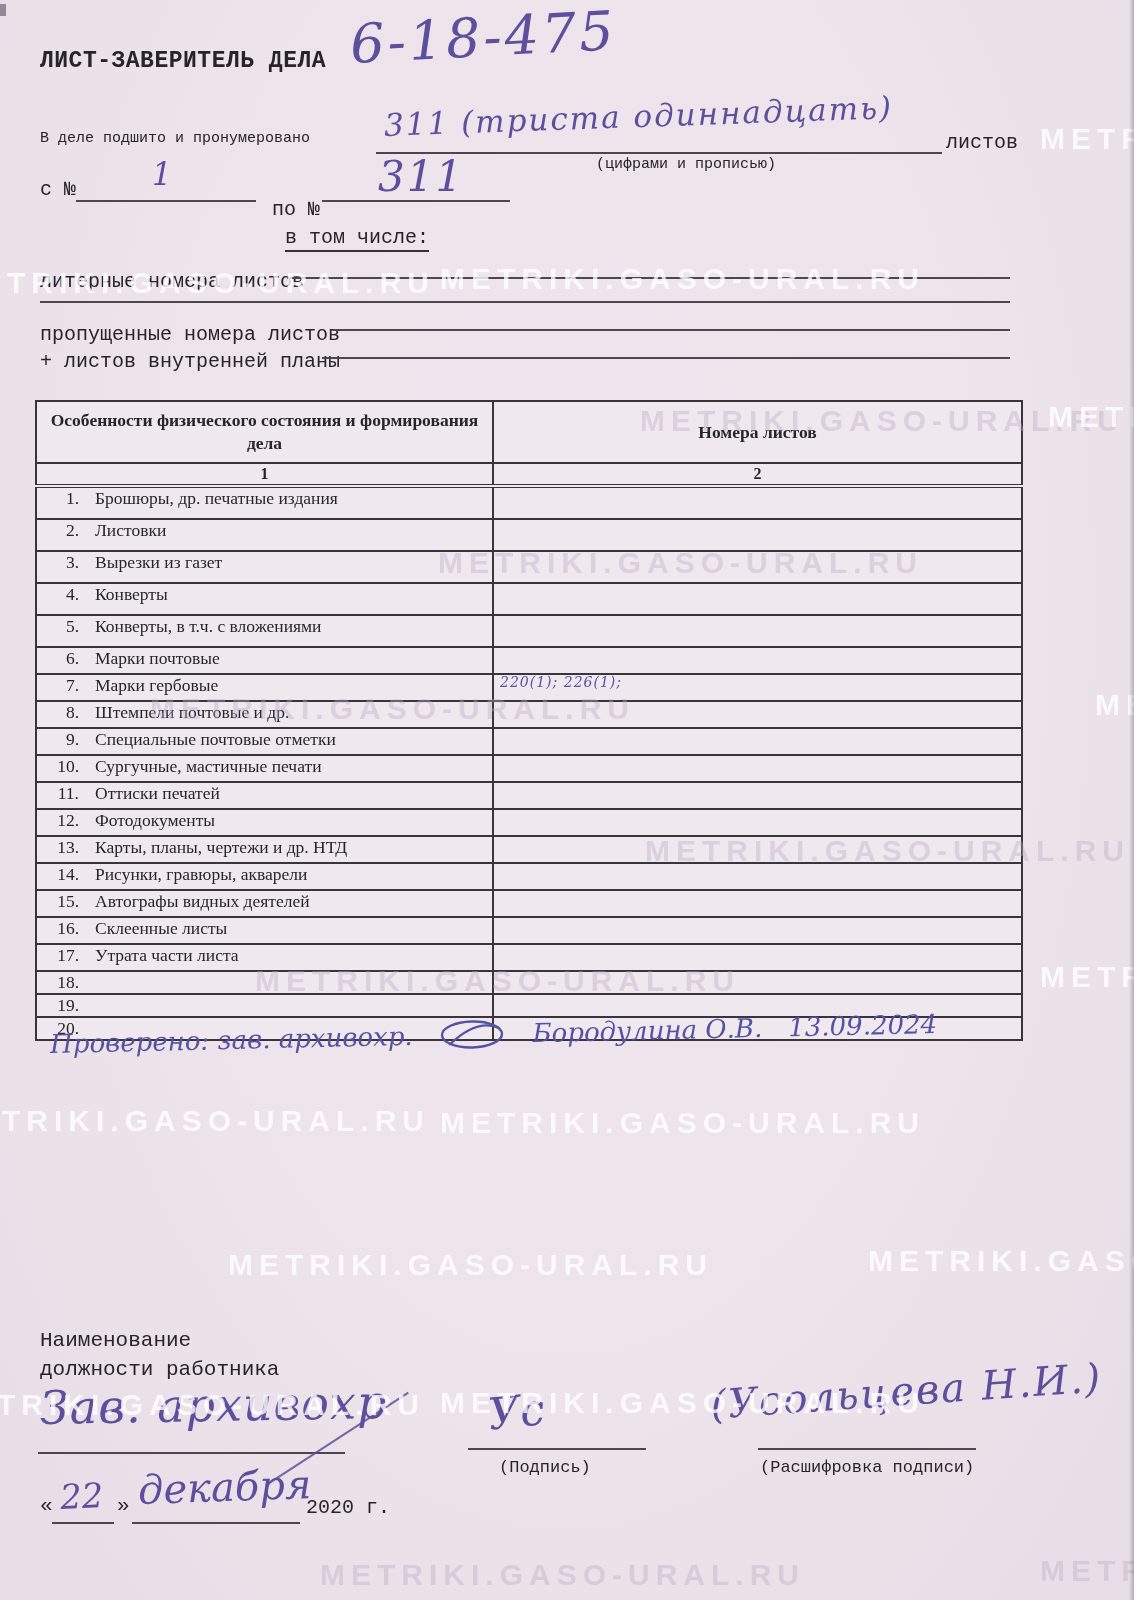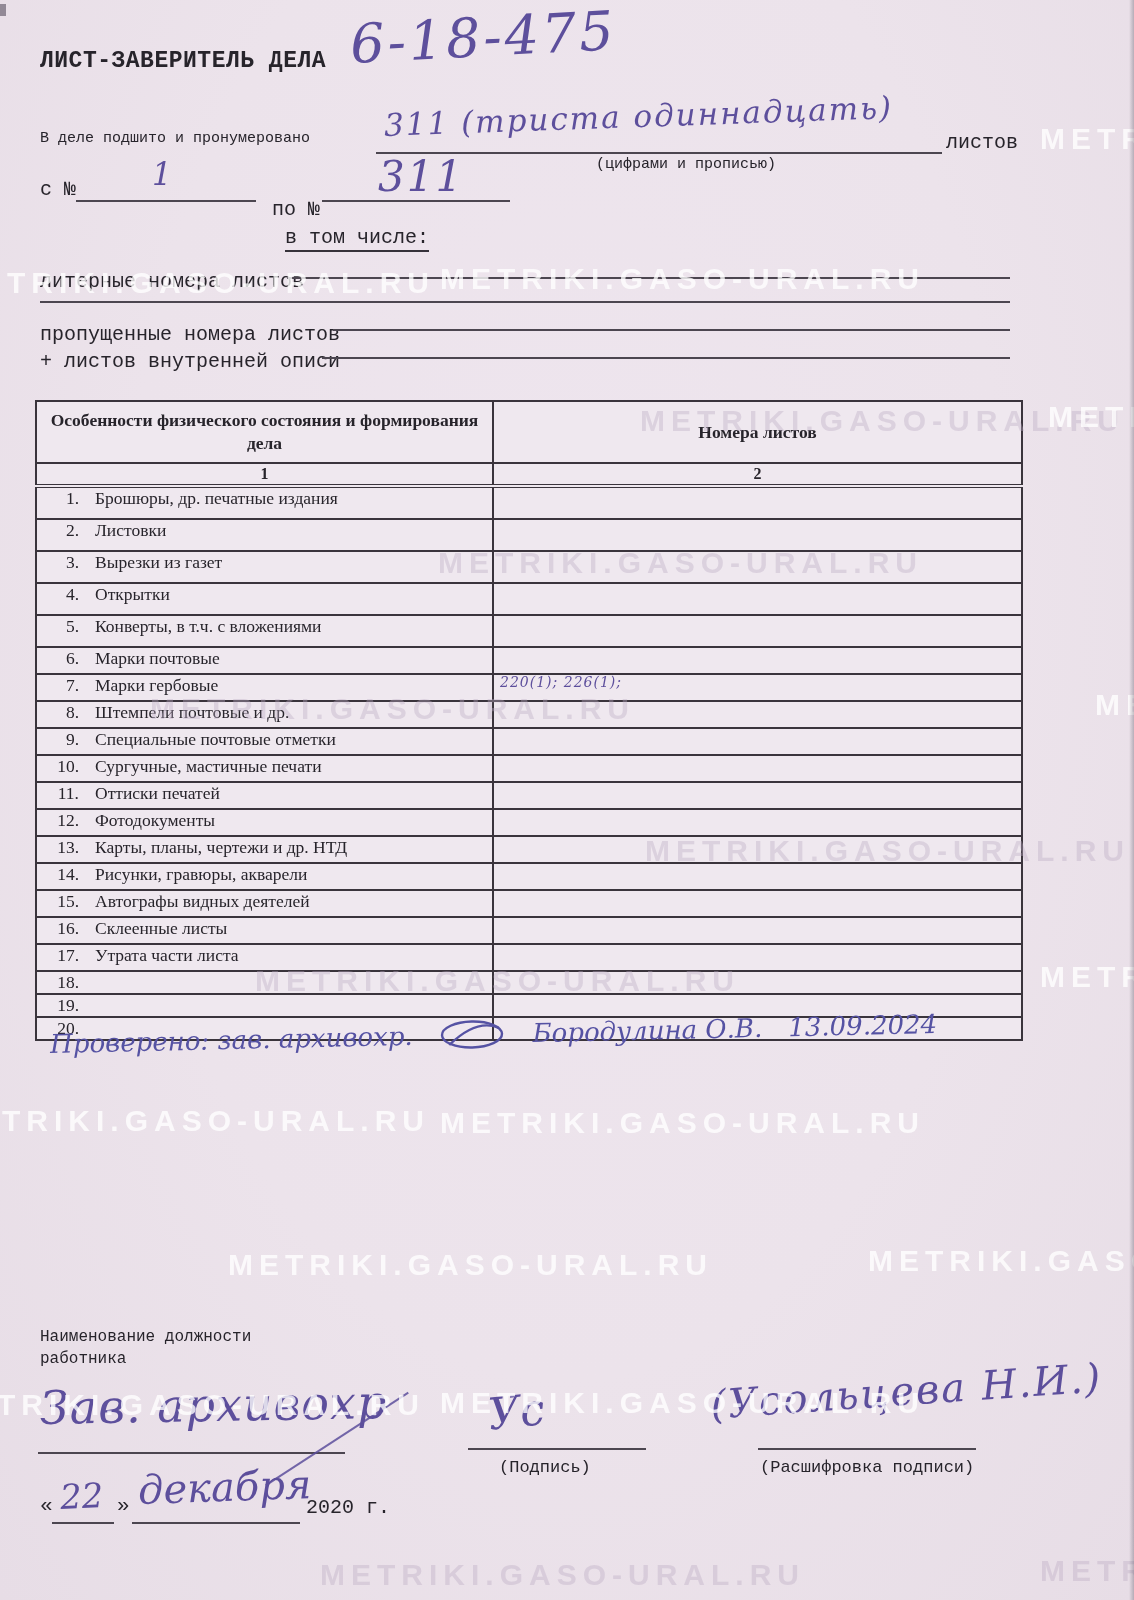--- a/index.html
+++ b/index.html
@@ -46,21 +46,21 @@
   .row-label{font-size:17.5px;line-height:1.15;display:flex;}
   .row-label .n{display:inline-block;min-width:36px;text-align:right;margin-right:16px;flex:none;}
   .r-tall td{height:30px;}
   .r-mid td{height:25px;}
   .r-sm td{height:21px;}
   .cell-hw{font-size:14px;letter-spacing:1px;position:relative;top:-2px;}
   
   .verify{left:50px;top:1016px;display:flex;align-items:center;gap:26px;font-size:26px;transform:rotate(-1.3deg);z-index:3;}
   .verify svg{flex:none;}
   
-  .pos-label{left:40px;top:1326px;width:250px;font-size:16px;line-height:1.4;}
+  .pos-label{left:40px;top:1326px;width:250px;font-size:21px;line-height:1.4;}
   .pos-hw{left:40px;top:1378px;font-size:46px;letter-spacing:1px;transform:rotate(-1deg);z-index:3;}
   .sig-hw{left:488px;top:1386px;font-size:44px;transform:rotate(-6deg);z-index:3;}
   .sig-cap{left:499px;top:1458px;font-size:17px;}
   .tr-hw{left:710px;top:1368px;font-size:40px;letter-spacing:2px;transform:rotate(-4deg);z-index:3;}
   .tr-cap{left:760px;top:1458px;font-size:17px;}
   .q-open{left:40px;top:1494px;font-size:21px;}
   .day-hw{left:60px;top:1476px;font-size:34px;transform:rotate(-3deg);z-index:3;}
   .q-close{left:117px;top:1494px;font-size:21px;}
   .month-hw{left:138px;top:1464px;font-size:40px;transform:rotate(-2deg);z-index:3;}
   .year{left:306px;top:1496px;font-size:20px;}
@@ -111,21 +111,21 @@
   <div class="abs po-no printed">по №</div>
   <div class="rule" style="left:322px;top:200px;width:188px;"></div>
   <div class="abs to-val hw">311</div>
 
   <div class="abs incl printed">в том числе:</div>
   <div class="abs lbl printed" style="top:254px;">литерные номера листов</div>
   <div class="rule" style="left:287px;top:277px;width:723px;"></div>
   <div class="rule" style="left:40px;top:301px;width:970px;"></div>
   <div class="abs lbl printed" style="top:307px;">пропущенные номера листов</div>
   <div class="rule" style="left:333px;top:329px;width:677px;"></div>
-  <div class="abs lbl printed" style="top:334px;">+ листов внутренней описи</div>
+  <div class="abs lbl printed" style="top:334px;">+ листов внутренней планы</div>
   <div class="rule" style="left:322px;top:357px;width:688px;"></div>
 
   <table class="doc-table">
     <thead>
       <tr>
         <th class="th-main c1">Особенности физического состояния и формирования дела</th>
         <th class="th-main">Номера листов</th>
       </tr>
       <tr>
         <th class="th-num">1</th>
@@ -157,21 +157,21 @@
               <span class="n">3.</span>
               <span>Вырезки из газет</span>
             </span>
           </td>
           <td><span class="hw cell-hw"></span></td>
         </tr>
       <tr class="r-tall">
           <td class="c1">
             <span class="row-label">
               <span class="n">4.</span>
-              <span>Открытки</span>
+              <span>Конверты</span>
             </span>
           </td>
           <td><span class="hw cell-hw"></span></td>
         </tr>
       <tr class="r-tall">
           <td class="c1">
             <span class="row-label">
               <span class="n">5.</span>
               <span>Конверты, в т.ч. с вложениями</span>
             </span>

